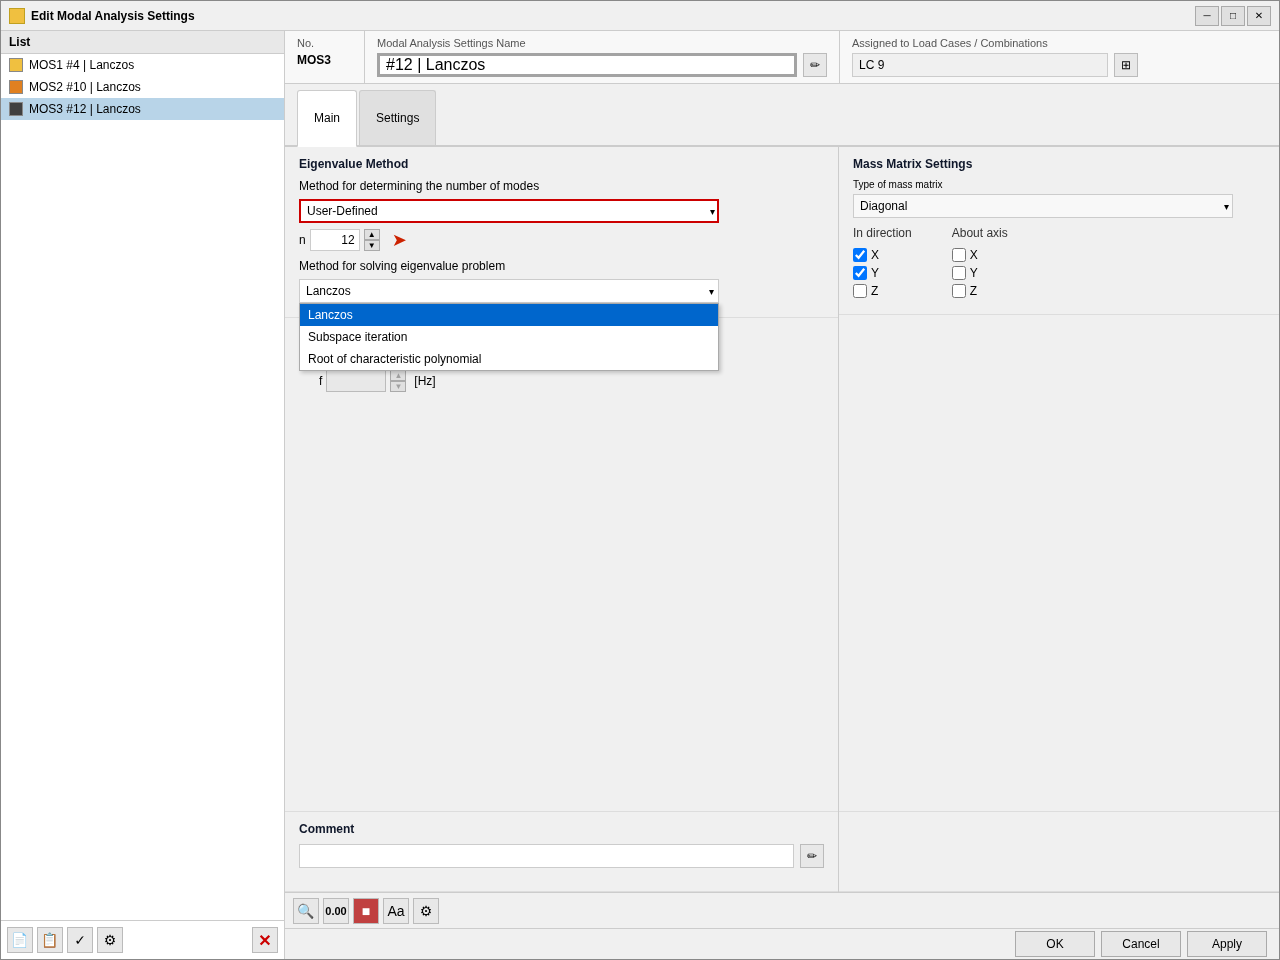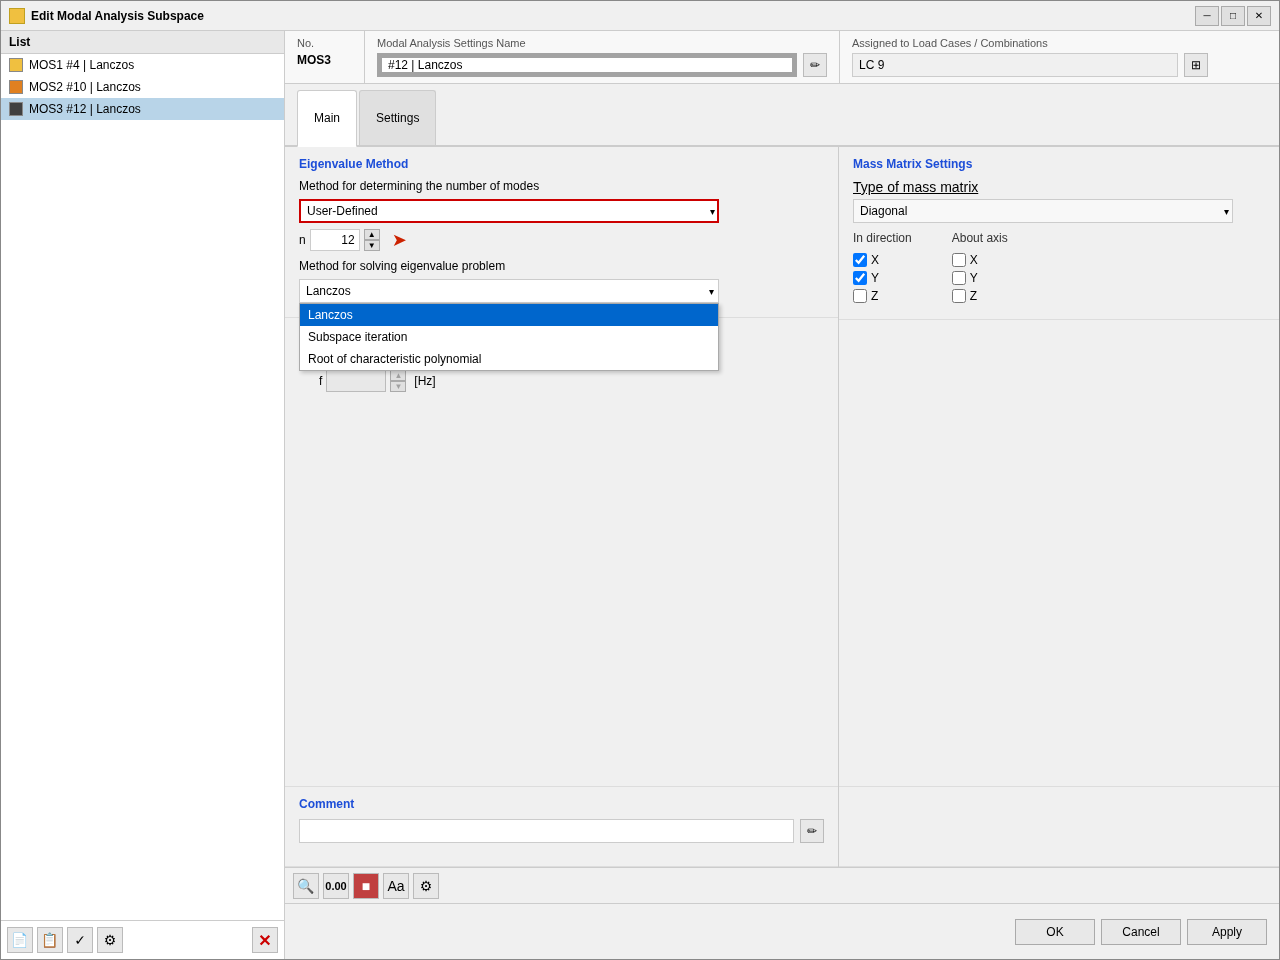--- a/index.html
+++ b/index.html
@@ -33,39 +33,39 @@
     
     .right-panel { flex: 1; display: flex; flex-direction: column; overflow: hidden; }
 
     
     .top-bar { display: flex; border-bottom: 1px solid #ccc; background: #f8f8f8; }
     .top-bar-section { padding: 6px 12px; border-right: 1px solid #ccc; display: flex; flex-direction: column; gap: 4px; }
     .top-bar-section:last-child { border-right: none; flex: 1; }
     .top-bar-label { color: #555; font-size: 11px; }
     .top-bar-value { font-size: 12px; font-weight: 600; }
     .top-bar-name-row { display: flex; align-items: center; gap: 6px; }
-    .name-input { border: 5px solid #a3a3a3; background: #fff; padding: 2px 6px; font-size: 12px; width: 420px; height: 24px; }
+    .name-input { border: 3px solid #a3a3a3; background: #fff; padding: 2px 6px; font-size: 16px; width: 420px; height: 24px; }
     .edit-btn { width: 24px; height: 24px; background: #e8e8e8; border: 1px solid #bbb; cursor: pointer; display: flex; align-items: center; justify-content: center; font-size: 12px; }
     .lc-input { border: 1px solid #ccc; background: #f0f0f0; padding: 2px 6px; font-size: 12px; width: 320px; height: 24px; }
     .lc-btn { width: 24px; height: 24px; background: #e8e8e8; border: 1px solid #bbb; cursor: pointer; display: flex; align-items: center; justify-content: center; font-size: 12px; }
 
     
     .tabs { display: flex; border-bottom: 2px solid #ccc; background: #f0f0f0; padding: 0 12px; padding-top: 6px; gap: 2px; }
     .tab { padding: 20px 16px; border: 1px solid #ccc; border-bottom: none; background: #e0e0e0; cursor: pointer; font-size: 12px; border-radius: 3px 3px 0 0; }
     .tab.active { background: #fff; border-bottom: 1px solid #fff; margin-bottom: -2px; font-weight: 500; }
 
     
     .content-area { display: flex; flex: 1; overflow: hidden; }
 
     
     .left-content { flex: 1; padding: 0; border-right: 1px solid #ccc; display: flex; flex-direction: column; }
     .content-section { padding: 10px 14px; border-bottom: 1px solid #ddd; flex: 1; }
     .content-section.options-section { flex: 1; }
     .content-section.comment-section { flex: 0; min-height: 80px; }
-    .section-title { color: #1d4ed8; font-size: 12px; font-weight: 600; margin-bottom: 8px; }
+    .section-title { color: #0f172a; font-size: 12px; font-weight: 600; margin-bottom: 8px; }
 
     .field-row { display: flex; align-items: center; gap: 8px; margin-bottom: 6px; }
 
     .dropdown-wrapper { position: relative; }
     .dropdown { width: 420px; height: 24px; border: 2px solid #cc0000; background: #fff; padding: 2px 24px 2px 6px; font-size: 12px; appearance: none; cursor: pointer; }
     .dropdown-arrow { position: absolute; right: 4px; top: 50%; transform: translateY(-50%); font-size: 10px; pointer-events: none; }
 
     .number-field { display: flex; align-items: center; gap: 4px; }
     .num-label { font-size: 12px; }
     .num-input { width: 50px; height: 22px; border: 1px solid #ccc; padding: 2px 4px; font-size: 12px; text-align: right; }
@@ -81,21 +81,21 @@
     .dropdown-selected .arrow { position: absolute; right: 4px; top: 50%; transform: translateY(-50%); font-size: 10px; }
     .dropdown-open-list { position: absolute; top: 24px; left: 0; width: 420px; border: 1px solid #aaa; background: #fff; z-index: 10; box-shadow: 2px 2px 4px rgba(0,0,0,0.2); }
     .dropdown-option { padding: 4px 8px; cursor: pointer; font-size: 12px; }
     .dropdown-option.highlighted { background: #0066cc; color: #fff; }
 
     
     .right-content { width: 440px; display: flex; flex-direction: column; }
     .right-section { padding: 10px 14px; border-bottom: 1px solid #ddd; flex: 1; }
 
     .mass-matrix-section { flex: 0; }
-    .type-label { font-size: 14px; margin-bottom: 4px; text-decoration: underline; }
+    .type-label { font-size: 10px; margin-bottom: 4px; }
 
     .mass-dropdown-wrapper { position: relative; }
 
     .direction-area { display: flex; gap: 40px; margin-top: 8px; }
     .direction-col { display: flex; flex-direction: column; gap: 4px; }
     .direction-title { font-size: 12px; color: #333; font-weight: 500; margin-bottom: 4px; }
     .checkbox-row { display: flex; align-items: center; gap: 4px; font-size: 12px; }
     .checkbox-row input[type=checkbox] { width: 14px; height: 14px; }
     .find-modes-row { display: flex; align-items: center; gap: 6px; margin-bottom: 6px; }
     .find-modes-label { font-size: 12px; font-weight: 500; }
@@ -106,32 +106,32 @@
     .freq-unit { font-size: 12px; margin-left: 4px; }
     .comment-row { display: flex; align-items: center; gap: 6px; }
     .comment-input { flex: 1; height: 24px; border: 1px solid #ccc; background: #fff; padding: 2px 6px; font-size: 12px; }
     .comment-btn { width: 24px; height: 24px; background: #e8e8e8; border: 1px solid #bbb; cursor: pointer; display: flex; align-items: center; justify-content: center; font-size: 12px; }
 
     
     .bottom-toolbar { border-top: 1px solid #ccc; background: #f0f0f0; padding: 4px 8px; display: flex; align-items: center; gap: 4px; height: 36px; }
     .toolbar-btn { width: 26px; height: 26px; background: #e8e8e8; border: 1px solid #bbb; cursor: pointer; display: flex; align-items: center; justify-content: center; font-size: 14px; }
 
     
-    .action-buttons { border-top: 1px solid #ccc; background: #f0f0f0; padding: 15px 12px; display: flex; justify-content: flex-end; gap: 6px; height: 56px; align-items: center; }
+    .action-buttons { border-top: 1px solid #ccc; background: #f0f0f0; padding: 15px 12px; display: flex; justify-content: flex-end; gap: 6px; height: 31px; align-items: center; }
     .action-btn { width: 80px; height: 26px; background: #e8e8e8; border: 1px solid #aaa; cursor: pointer; font-size: 12px; display: flex; align-items: center; justify-content: center; }
   </style>
 </head>
 <body>
 
 <div class="window">
 
   <div class="title-bar">
     <div class="title-bar-left">
       <span class="title-bar-icon"></span>
-      <span>Edit Modal Analysis Subspace</span>
+      <span>Edit Modal Analysis Settings</span>
     </div>
     <div class="title-bar-controls">
       <button class="title-bar-btn">─</button>
       <button class="title-bar-btn">□</button>
       <button class="title-bar-btn">✕</button>
     </div>
   </div>
 
   <div class="main-content">
 
@@ -171,21 +171,21 @@
         <div class="top-bar-section" style="flex:1;">
           <div class="top-bar-label">Modal Analysis Settings Name</div>
           <div class="top-bar-name-row">
             <input type="text" class="name-input" value="#12 | Lanczos" style="">
             <button class="edit-btn">✏</button>
           </div>
         </div>
         <div class="top-bar-section" style="width:380px;">
           <div class="top-bar-label">Assigned to Load Cases / Combinations</div>
           <div class="top-bar-name-row">
-            <input type="text" class="lc-input" style="width: 326px;" value="LC 9">
+            <input type="text" class="lc-input" style="width: 256px;" value="LC 9">
             <button class="lc-btn">⊞</button>
           </div>
         </div>
       </div>
 
       <div class="tabs">
         <div class="tab active">Main</div>
         <div class="tab">Settings</div>
       </div>
 

